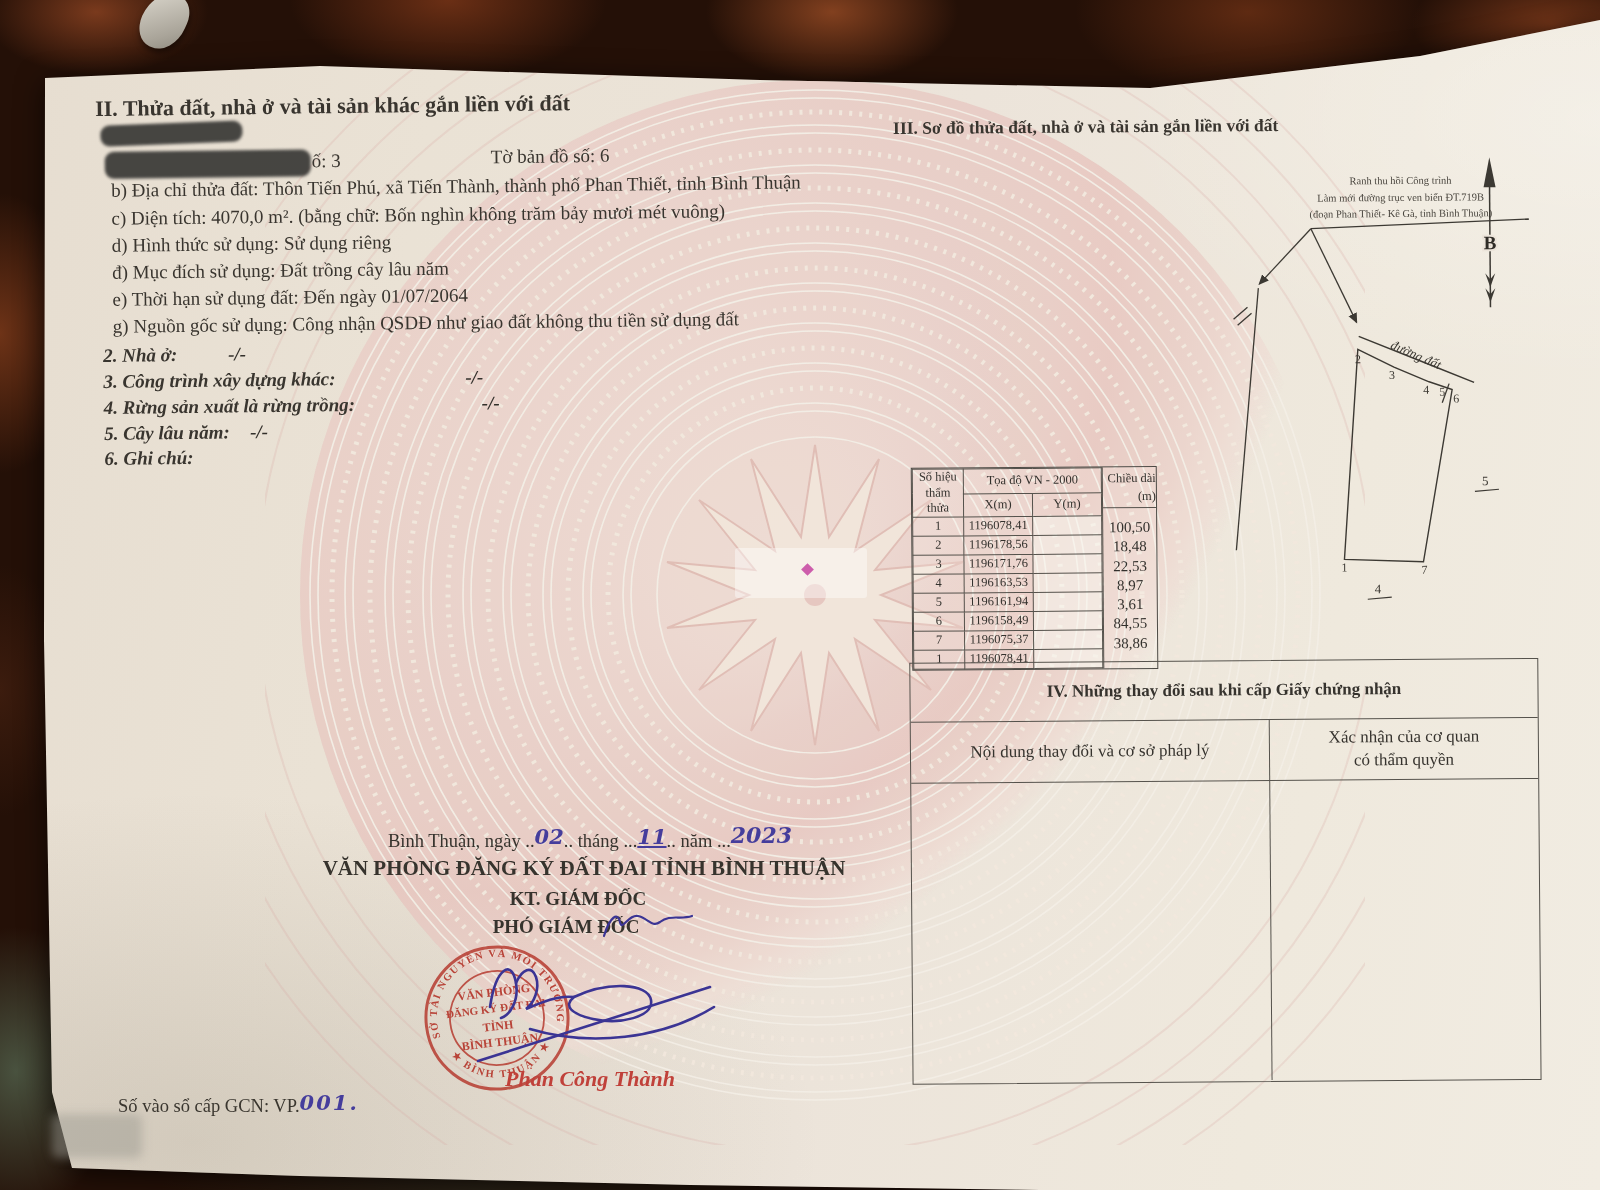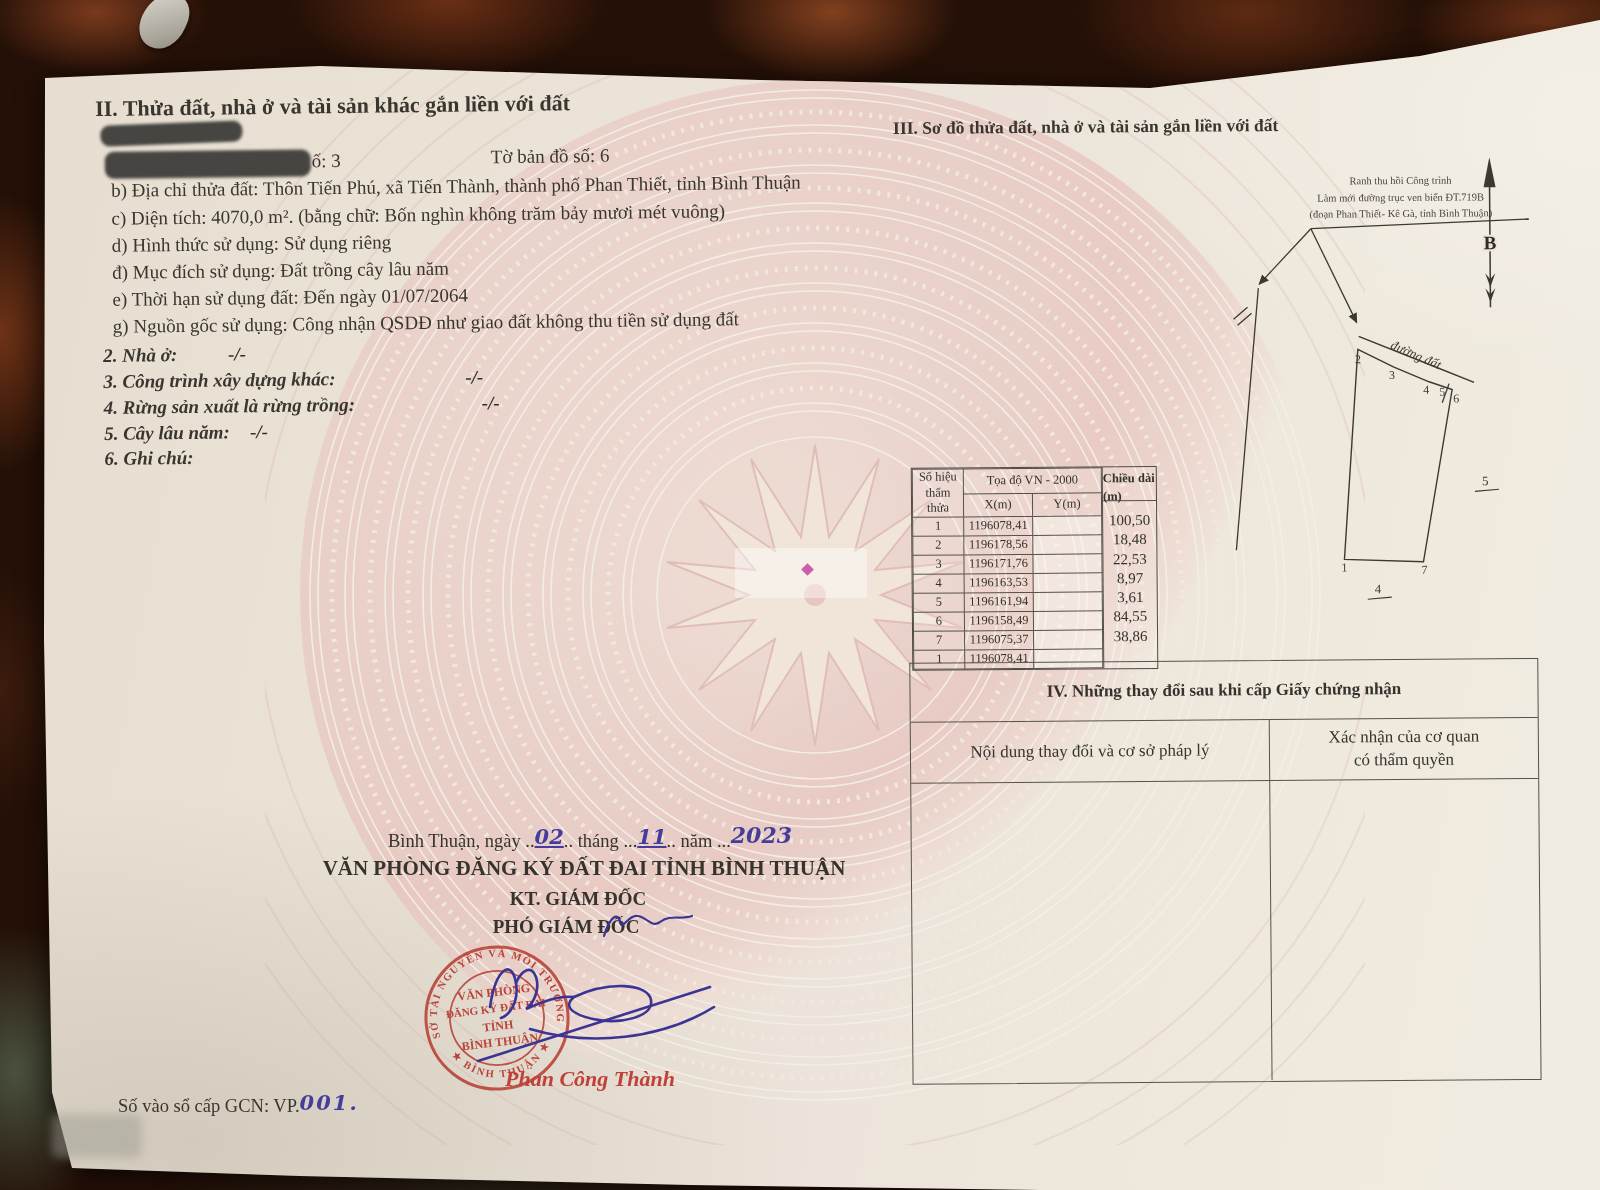--- a/index.html
+++ b/index.html
@@ -62,22 +62,22 @@
     border:1.6px solid #4c4a45;color:#33312d;background:rgba(252,250,244,.16);}
   .coord table{border-collapse:collapse;}
   .coord td{border:1px solid #55524c;text-align:center;padding:0;font-size:12.5px;}
   .c-no{width:50px;line-height:1.25;}
   .c-coord{height:20px;font-size:13px;}
   .c-x{width:68px;height:19px;}
   .c-y{width:68px;margin-top:48px;}
   .c-row{height:19px;}
   .c-yblank{background:rgba(248,245,238,.55);}
   .lencol{width:53px;border-left:1px solid #55524c;display:flex;flex-direction:column;}
-  .lenhead{height:34px;border-bottom:1px solid #55524c;text-align:left;
-    font-size:12.5px;line-height:1.45;padding-top:2px;box-sizing:border-box;font-weight:bold;}
+  .lenhead{height:41px;border-bottom:1px solid #55524c;text-align:right;
+    font-size:12.5px;line-height:1.45;padding-top:2px;box-sizing:border-box;}
   .lenvals{padding-top:10px;}
   .lenval{height:19.3px;line-height:19.3px;text-align:center;font-size:15px;}
 
   
   .sec4{position:absolute;left:905px;top:663px;width:627px;height:420px;
     border:1.4px solid #55524c;color:#36332e;}
   .sec4-title{height:58px;display:flex;align-items:center;justify-content:center;
     font-weight:bold;font-size:17px;border-bottom:1px solid #55524c;}
   .sec4-hdr{display:flex;height:60px;border-bottom:1px solid #55524c;}
   .sec4-hl{width:358px;border-right:1px solid #55524c;display:flex;align-items:center;
@@ -338,21 +338,21 @@
       </div>
       <div class="sec4-body">
         <div class="sec4-bl"></div>
         <div></div>
       </div>
     </div>
   </div>
 
   <div class="sigblock">
     <div class="txt" style="left:320px;top:826px;width:540px;text-align:center;font-size:18.5px;">
-      <span>Bình Thuận, ngày ..</span><span class="hand" style="font-size:21px;position:relative;top:-3px;text-decoration:underline;">02</span><span>.. tháng ...</span><span class="hand" style="font-size:21px;position:relative;top:-3px;text-decoration:underline;">11</span><span>.. năm ...</span><span class="hand" style="font-size:22px;position:relative;top:-4px;">2023</span>
+      <span>Bình Thuận, ngày ..</span><span class="hand" style="font-size:21px;position:relative;top:-3px;">02</span><span>.. tháng ...</span><span class="hand" style="font-size:21px;position:relative;top:-3px;text-decoration:underline;">11</span><span>.. năm ...</span><span class="hand" style="font-size:22px;position:relative;top:-4px;">2023</span>
     </div>
     <div class="txt b" style="left:304px;top:856px;width:560px;text-align:center;font-size:21px;">VĂN PHÒNG ĐĂNG KÝ ĐẤT ĐAI TỈNH BÌNH THUẬN</div>
     <div class="txt b" style="left:298px;top:888px;width:560px;text-align:center;font-size:19px;">KT. GIÁM ĐỐC</div>
     <div class="txt b" style="left:286px;top:916px;width:560px;text-align:center;font-size:19px;">PHÓ GIÁM ĐỐC</div>
 
     <svg style="position:absolute;left:598px;top:906px;" width="100" height="40">
       <path d="M6,30 C12,10 20,6 22,16 C24,26 30,8 40,10 C50,12 54,22 62,16 C72,8 82,14 94,10" fill="none" stroke="#3b3494" stroke-width="2.2" stroke-linecap="round"></path>
     </svg>
 
     <svg class="stamp" width="170" height="170" viewBox="-85 -85 170 170">

